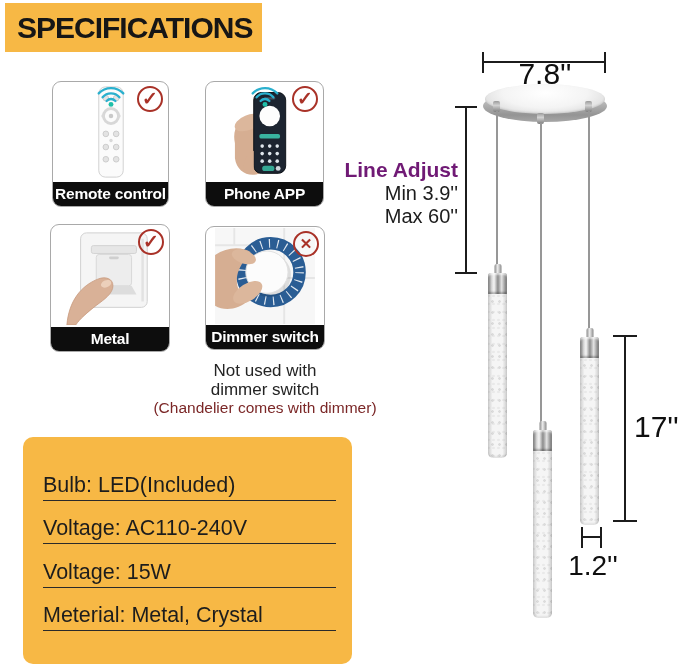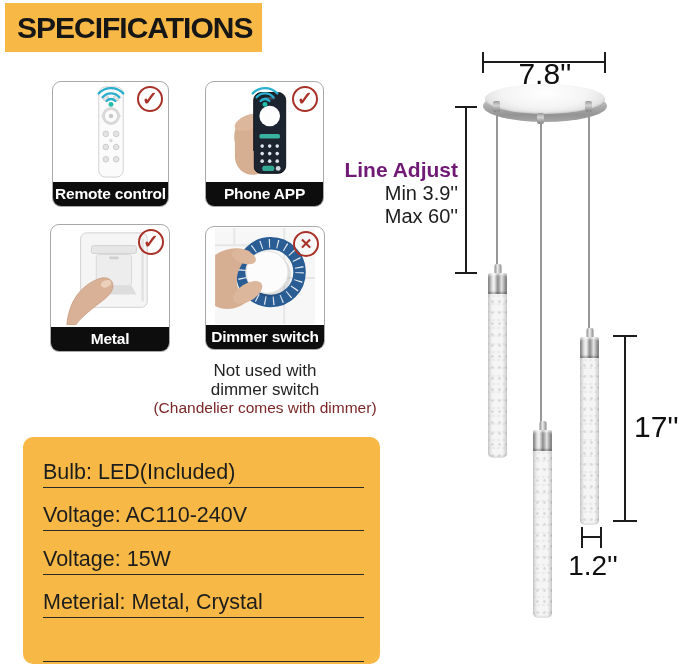--- a/index.html
+++ b/index.html
@@ -23,22 +23,22 @@
     border-radius:50%;display:flex;align-items:center;justify-content:center;background:transparent;}
   .mark span{color:#A93228;font-size:19px;font-weight:700;line-height:1;transform:translateY(-1px);}
   .wifi{position:absolute;top:3px;left:50%;transform:translateX(-50%);}
   .illus{position:absolute;left:0;top:0;right:0;bottom:24px;display:flex;align-items:center;justify-content:center;}
 
   
   .note-black{font-size:17px;color:#242424;text-align:center;}
   .note-red{font-size:15.5px;color:#7B2727;text-align:center;}
 
   
-  .spec-box{left:23px;top:437px;width:357px;height:227px;background:#F7B845;border-radius:10px;
-    box-sizing:border-box;padding-top:7px;}
+  .spec-box{left:23px;top:437px;width:329px;height:227px;background:#F7B845;border-radius:10px;
+    box-sizing:border-box;padding-top:20px;}
   .spec-row{height:43.5px;display:flex;flex-direction:column;justify-content:flex-end;margin:0 16px 0 20px;}
   .spec-text{font-size:21.5px;color:#1d1d1d;padding-bottom:2px;}
   .spec-underline{height:0;border-bottom:1.6px solid #2a2a2a;}
 
   
   .dim-line{background:#1c1c1c;}
   .dim-text{color:#0f0f0f;}
   .wire{width:1.5px;background:#979797;}
   .canopy-rim{left:483px;top:90px;width:124px;height:32px;border-radius:50%;
     background:linear-gradient(180deg,#e8e8e8 0%,#b7b7b7 40%,#949494 78%,#a7a7a7 100%);}

